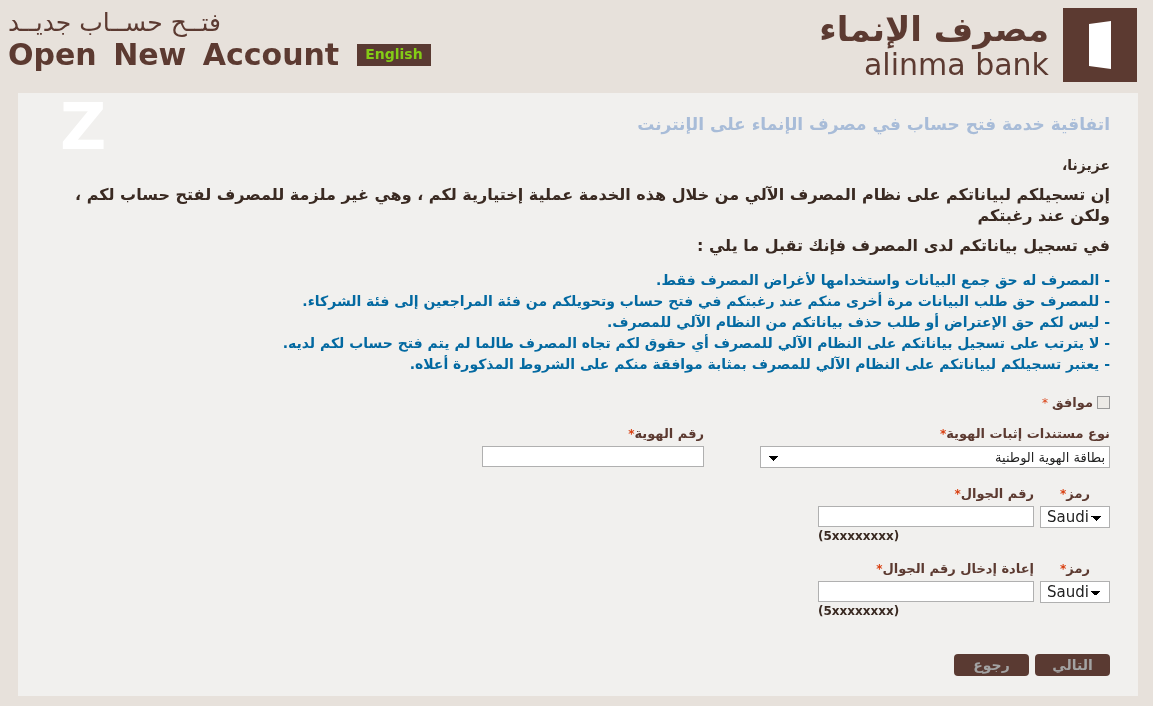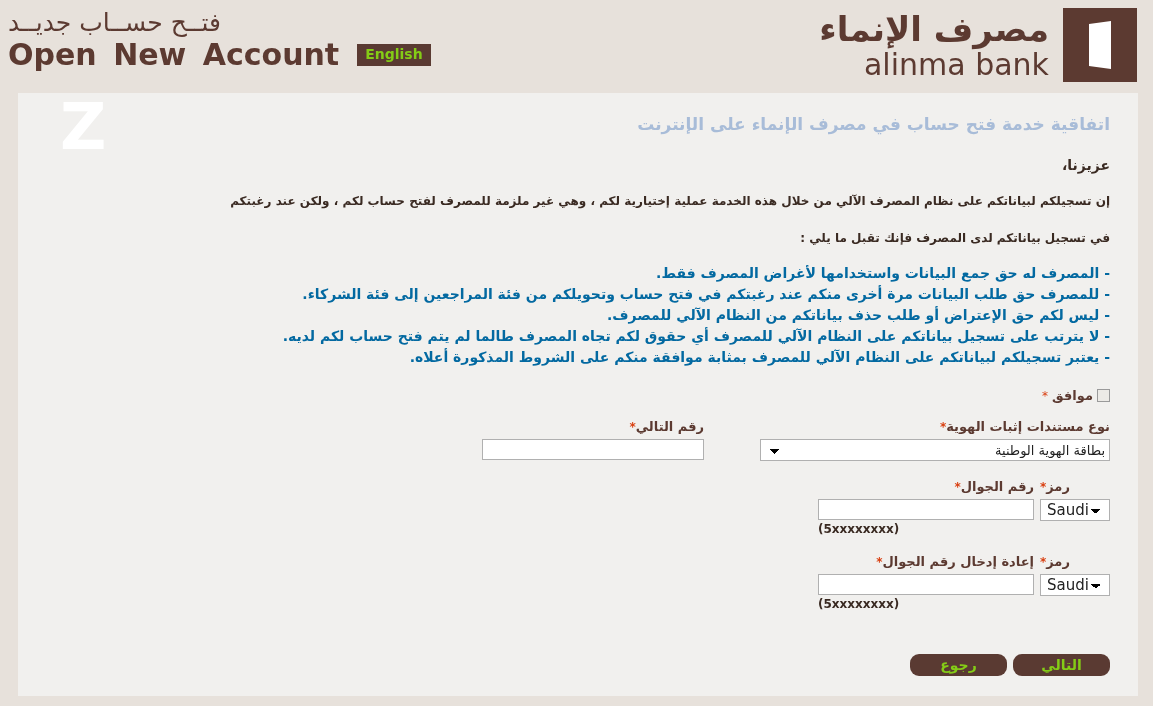--- a/index.html
+++ b/index.html
@@ -159,25 +159,25 @@
   .salutation {
     text-align: right;
     font-size: 14px;
     font-weight: bold;
     color: #3a2a22;
     margin-top: 20px;
     line-height: 20px;
   }
   .intro {
     text-align: right;
-    font-size: 12px;
+    font-size: 16px;
     font-weight: bold;
     color: #3a2a22;
     line-height: 21px;
-    margin-top: 16px;
+    margin-top: 9px;
   }
   .bullets {
     margin-top: 14px;
     text-align: right;
     font-size: 14px;
     font-weight: bold;
     color: #0369a1;
     line-height: 21px;
   }
   .bullets div { white-space: nowrap; }
@@ -279,47 +279,47 @@
   .mob-main { width: 216px; }
   .mob-code { width: 70px; }
   .hint {
     font-size: 12px;
     font-weight: bold;
     color: #3a2a22;
     text-align: left;
     direction: ltr;
     margin-top: 2px;
   }
-  .lbl-code { text-align: left; }
+  .lbl-code { text-align: center; }
 
   
   .btn-row {
     position: absolute;
     bottom: 20px;
     left: 28px;
     right: 28px;
     display: flex;
     flex-direction: row;
     justify-content: flex-start;
     gap: 6px;
   }
   .btn {
     background: #5a3a32;
-    color: #84cc16;
+    color: #a3a3a3;
     border: none;
     font-family: "DejaVu Sans", sans-serif;
     font-size: 14px;
     font-weight: bold;
-    width: 97px;
+    width: 75px;
     height: 22px;
     line-height: 22px;
     text-align: center;
     cursor: pointer;
     padding: 0;
-    border-radius: 9px;
+    border-radius: 4px;
   }
 </style>
 </head>
 <body>
 
 <div class="header">
 
   <div class="header-left">
     <div class="hdr-ar">فتــح حســاب جديــد</div>
     <div class="hdr-row2">
@@ -370,21 +370,21 @@
       <div class="row-id">
 
         <div class="col-doctype">
           <div class="field-label"><span>نوع مستندات إثبات الهوية</span><span class="req">*</span></div>
           <select class="ui">
             <option>بطاقة الهوية الوطنية</option>
           </select>
         </div>
 
         <div class="col-idnum">
-          <div class="field-label"><span>رقم التالي</span><span class="req">*</span></div>
+          <div class="field-label"><span>رقم الهوية</span><span class="req">*</span></div>
           <input class="ui" type="text" value="" style="">
         </div>
 
       </div>
 
       <div class="row-mobile">
         <div class="mob-code">
           <div class="field-label lbl-code"><span>رمز</span><span class="req">*</span></div>
           <select class="ui ltr">
             <option>Saudi</option>

